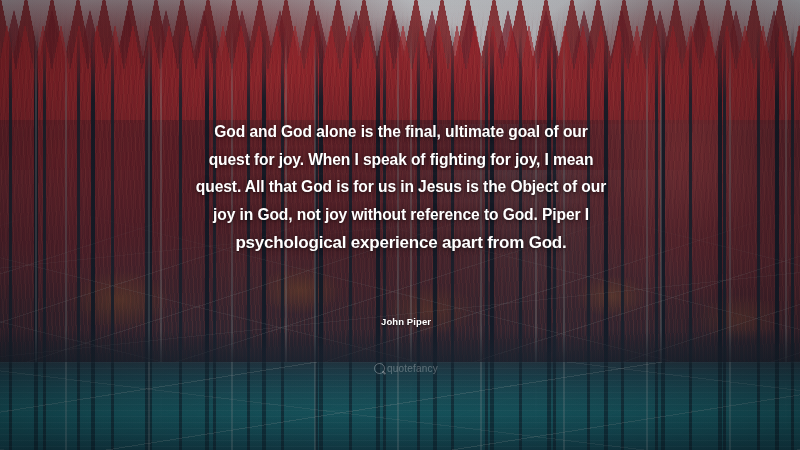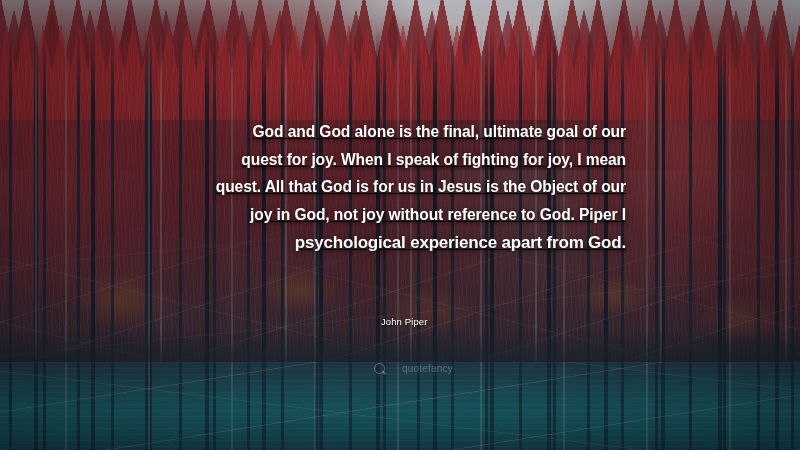--- a/index.html
+++ b/index.html
@@ -233,22 +233,21 @@
       rgba(10,14,22,0) 100%);
   }
 
   
   .quote-block {
     position: absolute;
     left: 176px;
     top: 118px;
     width: 450px;
     z-index: 10;
-    text-align: right;
-    text-decoration: underline;
+    text-align: center;
   }
   .quote-line {
     color: #ffffff;
     font-weight: 700;
     font-size: 15.6px;
     line-height: 27.6px;
     letter-spacing: -0.1px;
     white-space: nowrap;
     text-shadow: 0 1px 3px rgba(0,0,0,.45), 0 0 10px rgba(0,0,0,.30);
   }
@@ -258,33 +257,33 @@
     letter-spacing: -0.2px;
   }
 
   .attribution {
     position: absolute;
     left: 381px;
     top: 316px;
     z-index: 10;
     color: #ffffff;
     font-size: 9.5px;
-    font-weight: 400;
+    font-weight: 700;
     letter-spacing: .1px;
     text-shadow: 0 1px 2px rgba(0,0,0,.5);
   }
 
   .watermark {
     position: absolute;
     left: 374px;
     top: 363px;
     z-index: 10;
     display: flex;
     align-items: center;
-    gap: 17px;
+    gap: 2px;
     color: rgba(255,255,255,.28);
     font-size: 10px;
     letter-spacing: .2px;
   }
   .wm-mark {
     width: 9px; height: 9px;
     border-radius: 50%;
     border: 1.5px solid rgba(255,255,255,.30);
     position: relative;
   }

